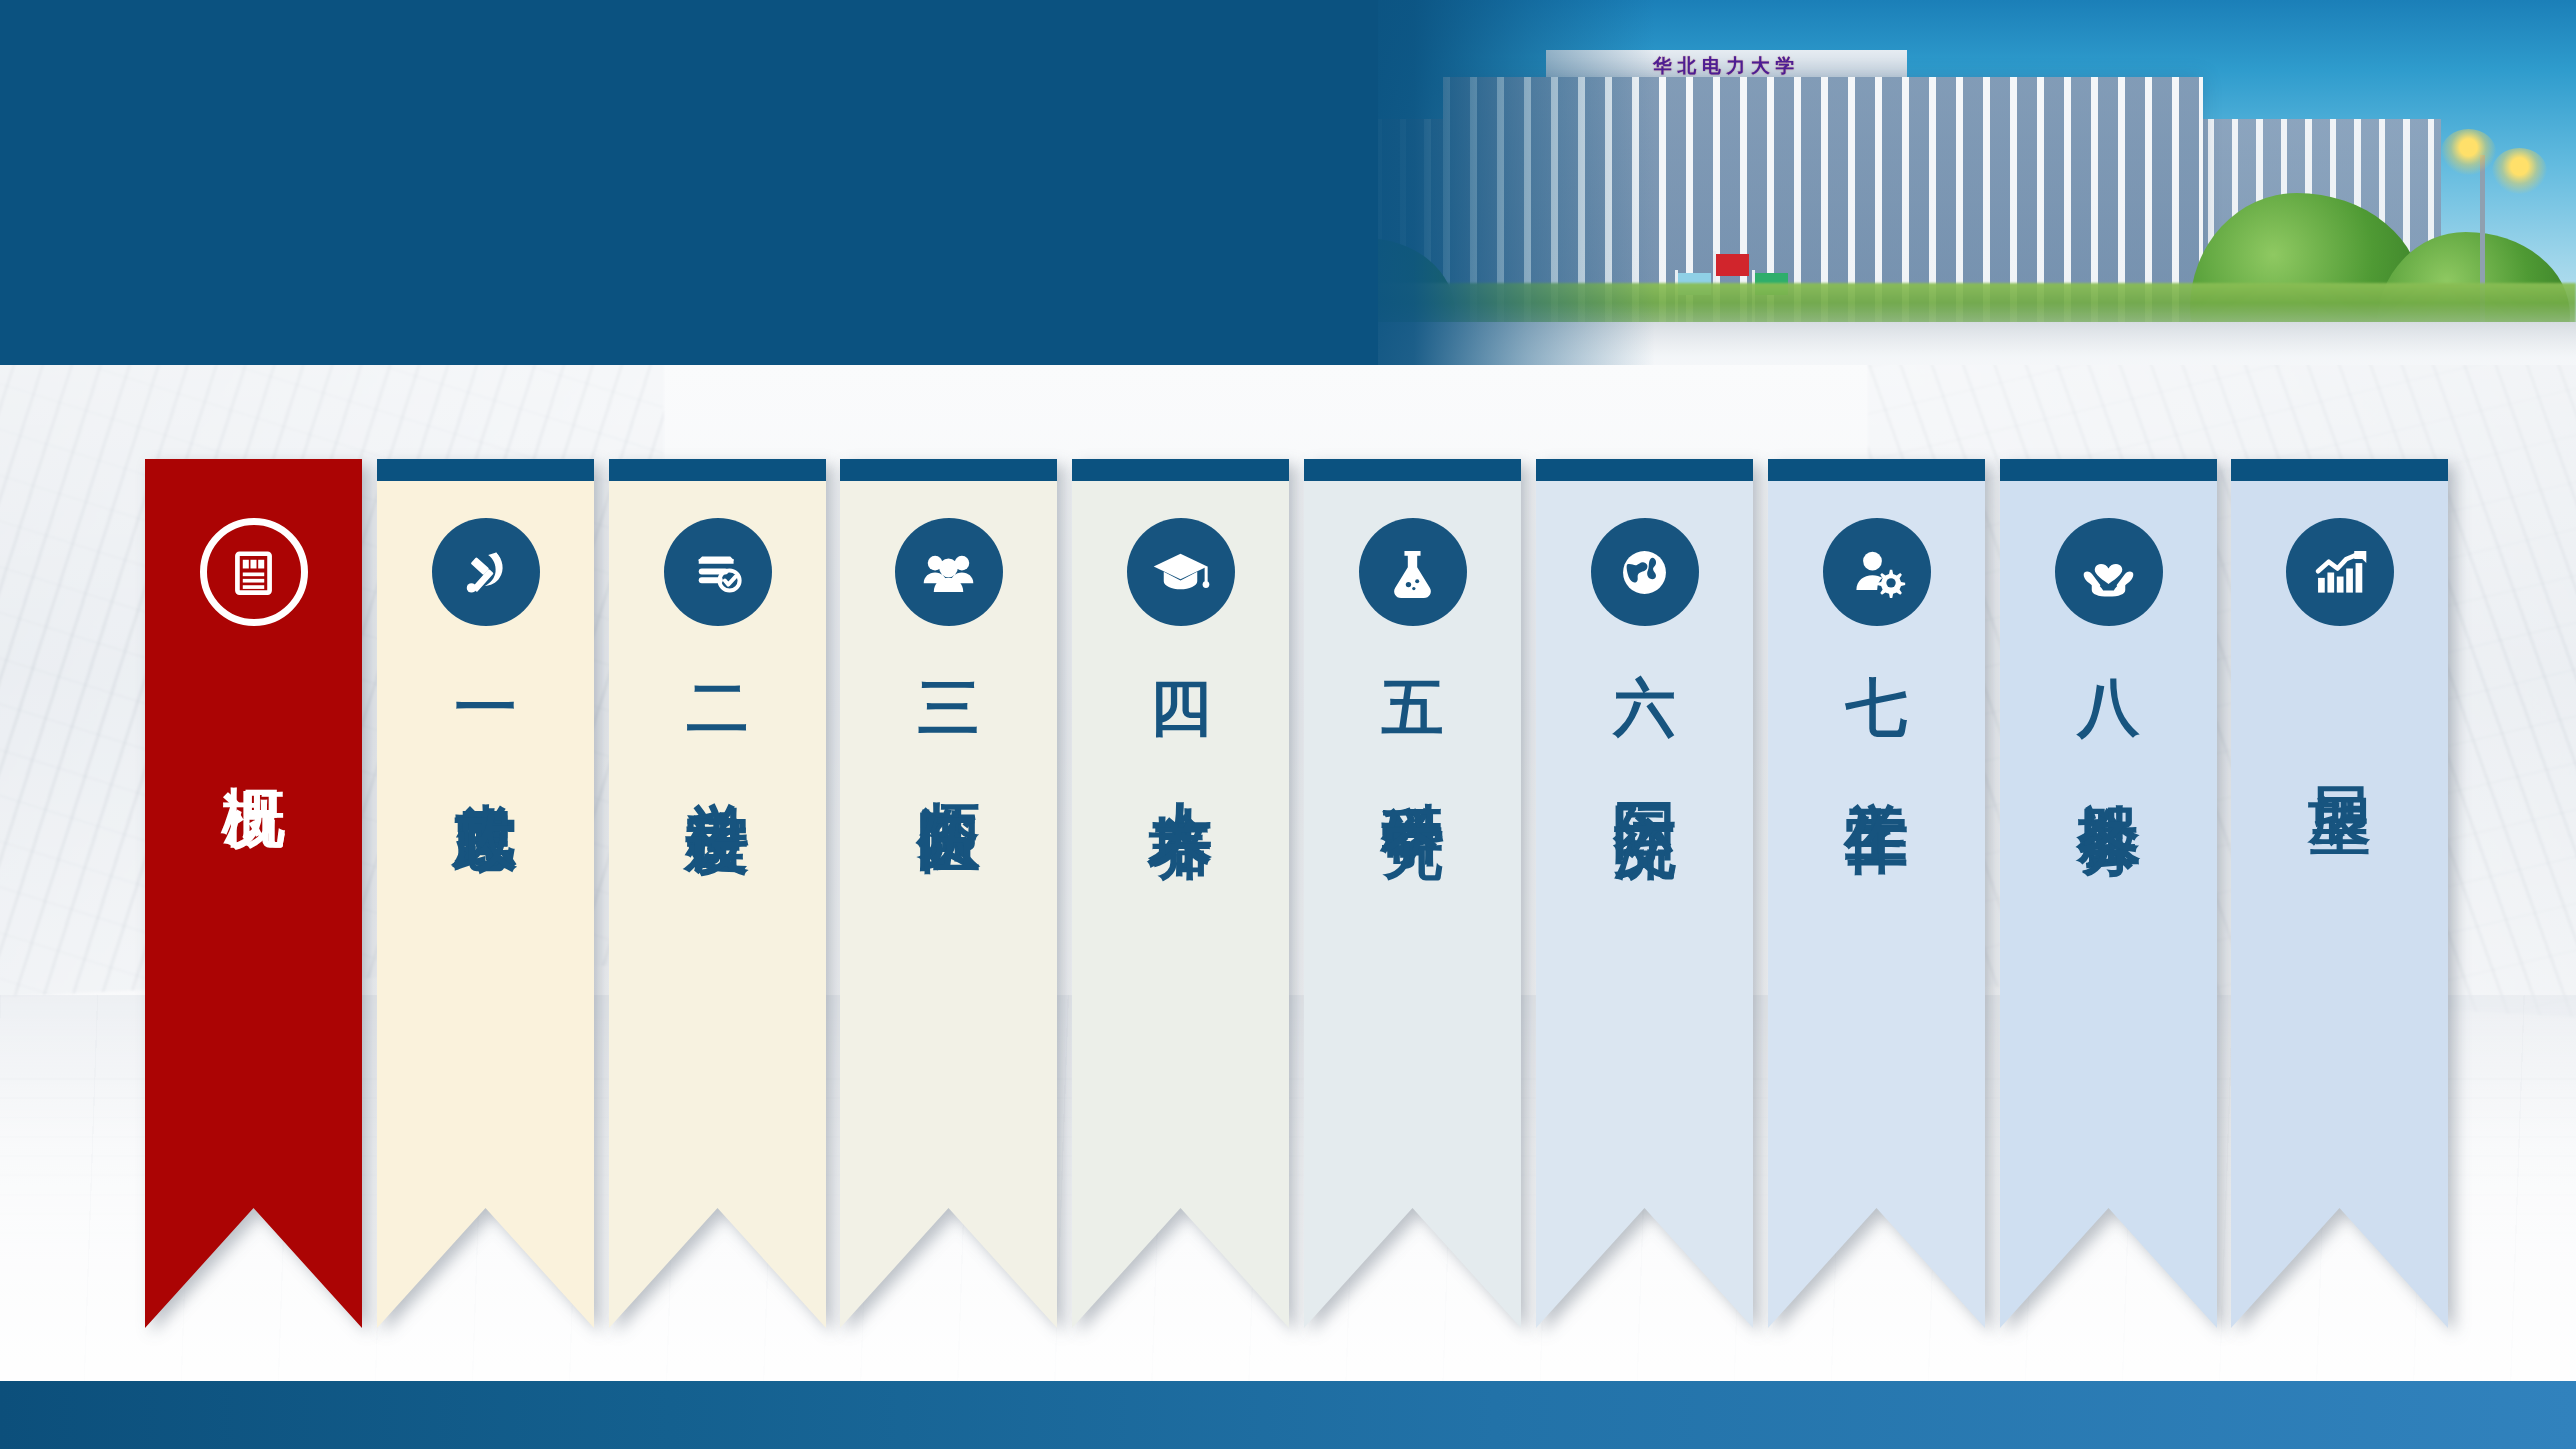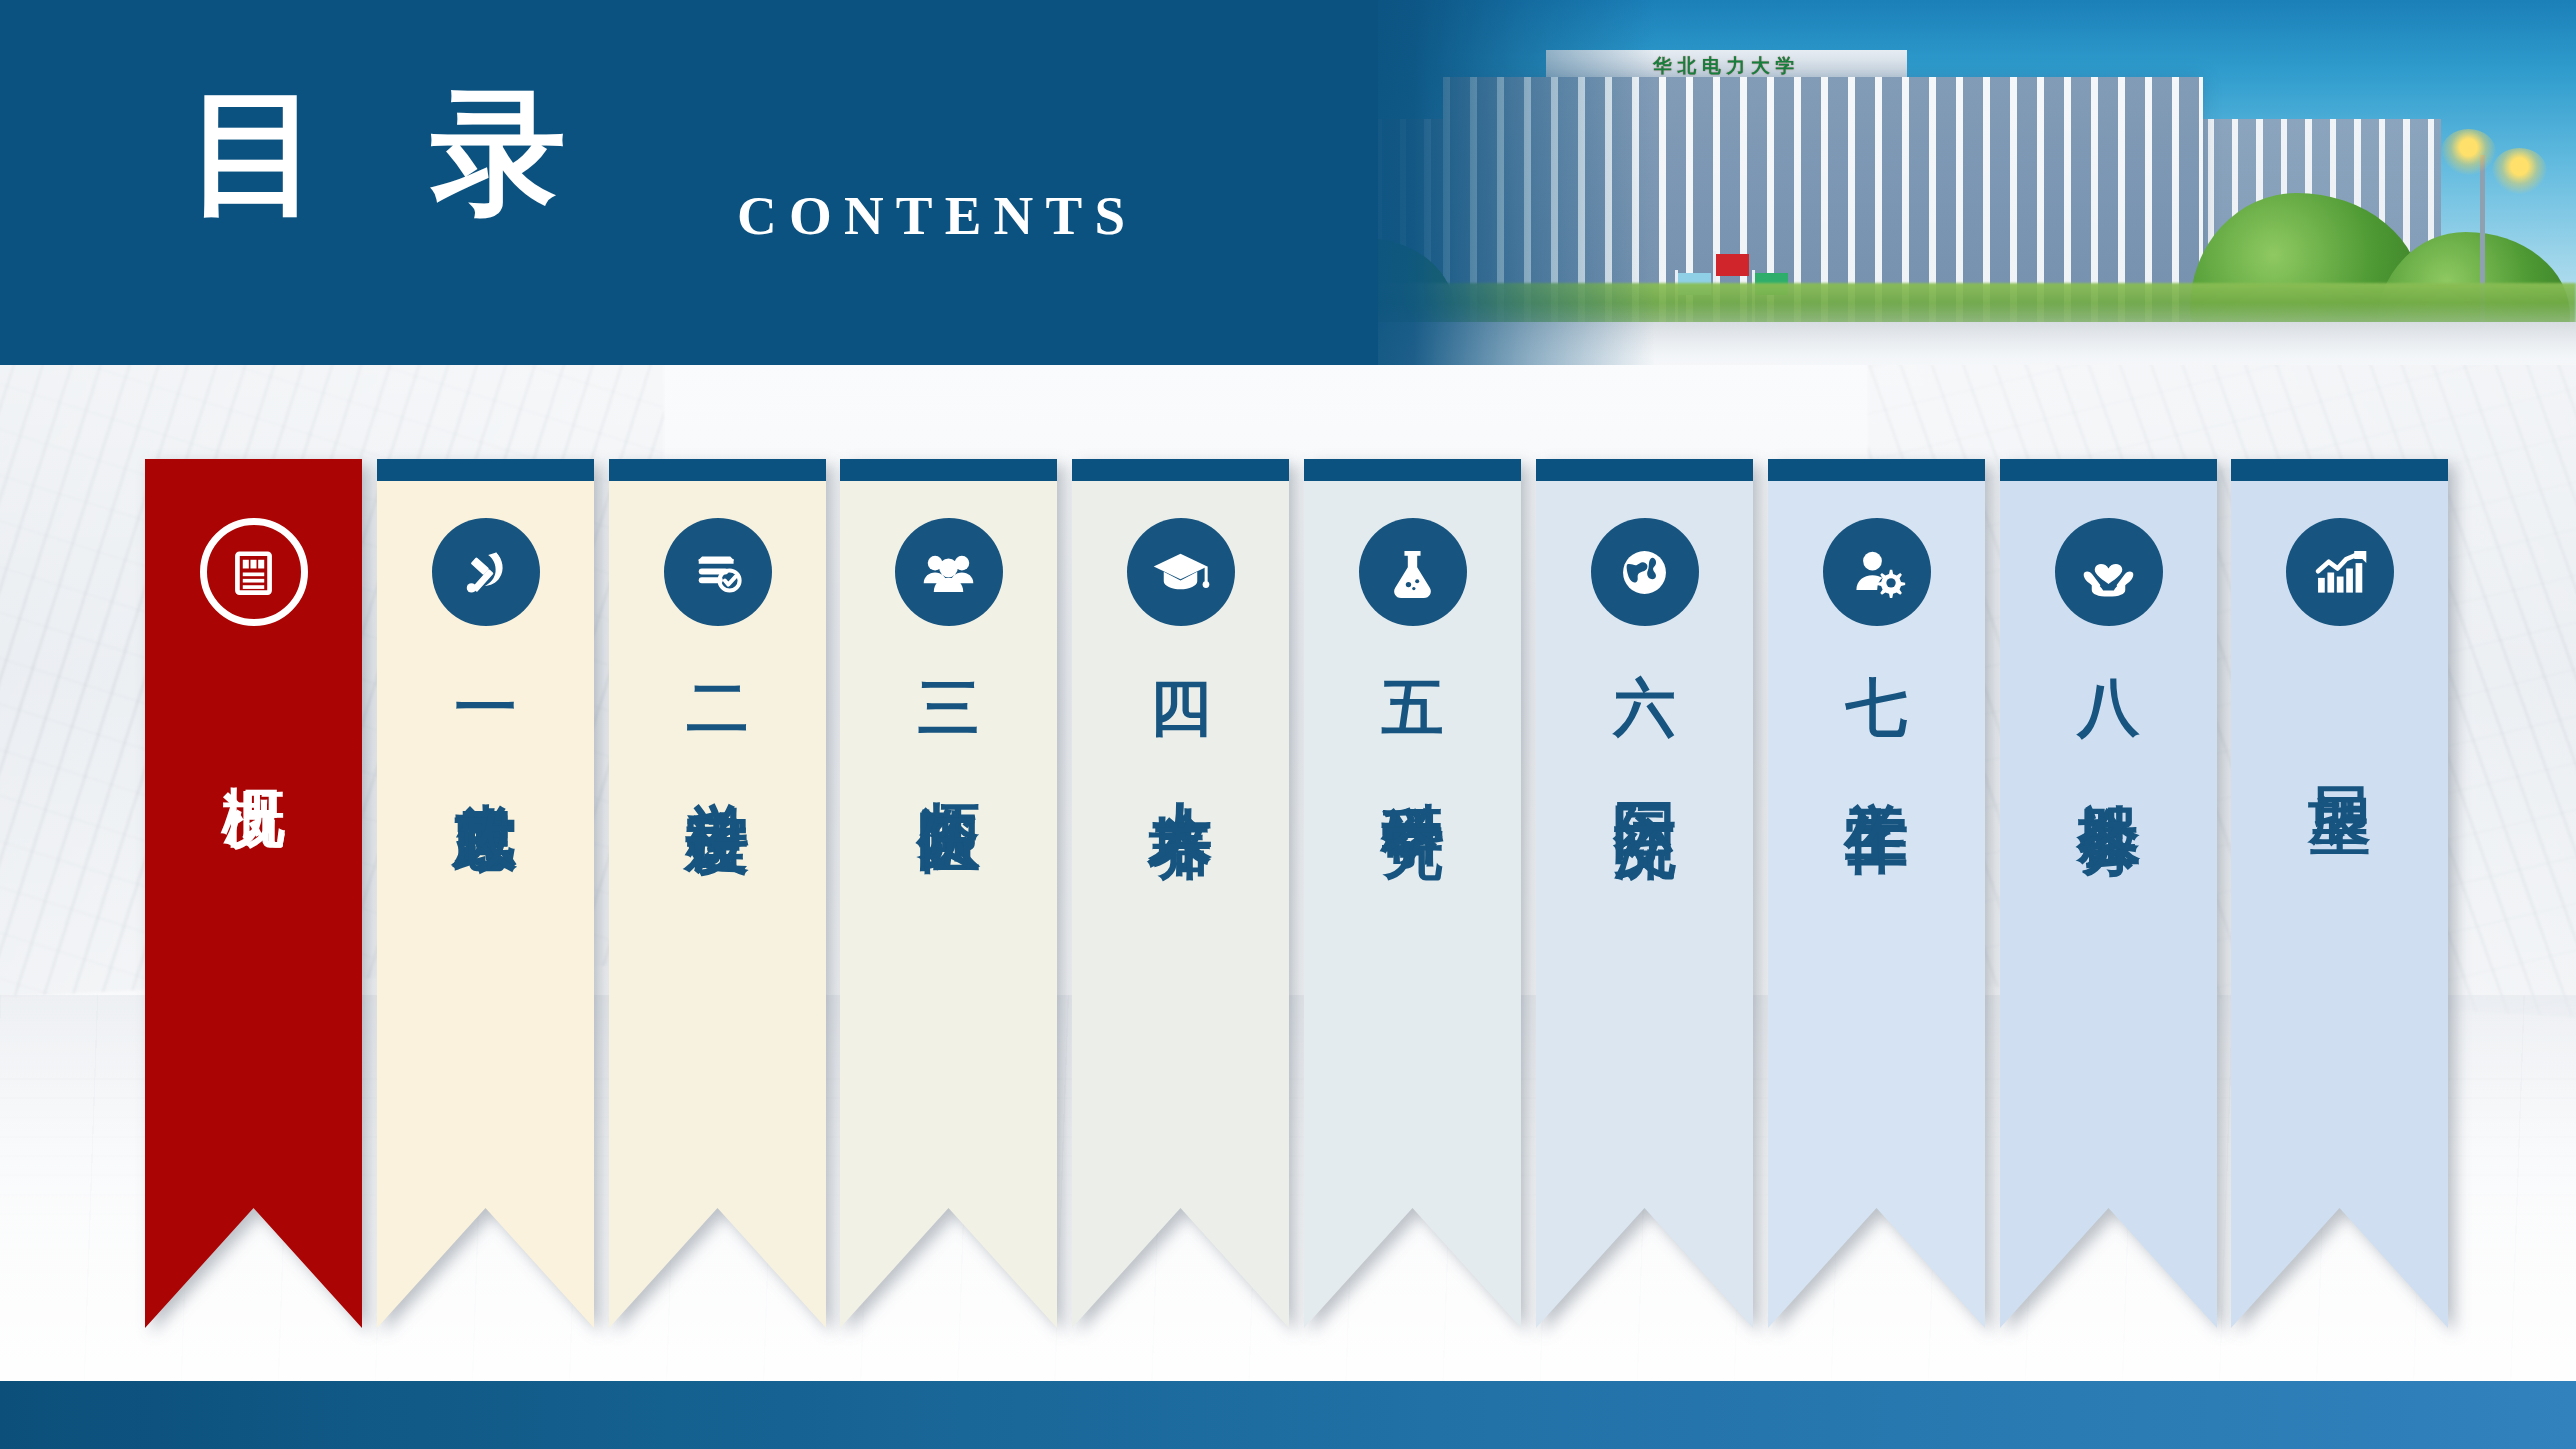--- a/index.html
+++ b/index.html
@@ -76,21 +76,21 @@
       repeating-linear-gradient(90deg, rgba(255,255,255,.85) 0 7px, rgba(96,128,162,.62) 7px 27px),
       linear-gradient(to bottom,#b9c9d9,#8ea5bd);
     box-shadow:0 0 16.7px rgba(30,70,110,.25);
   }
   .hero .htower-roof {
     position:absolute; left:451px; top:50px; width:361px; height:32px;
     background:linear-gradient(to bottom,#e6ecf2,#c3d0dc);
   }
   .hero .hsign {
     position:absolute; left:535px; top:55px; width:193px; height:22px;
-    color:#15803d; font-size:18.7px; letter-spacing:5.8px; font-weight:bold; line-height:22px; text-align:center;
+    color:#4c1d95; font-size:18.7px; letter-spacing:5.8px; font-weight:bold; line-height:22px; text-align:center;
     white-space:nowrap; overflow:hidden; text-shadow:0 0 1.3px rgba(160,20,35,.6);
   }
   .hero .hwing-l {
     position:absolute; left:109px; top:119px; width:258px; height:258px;
     background:repeating-linear-gradient(90deg, rgba(255,255,255,.80) 0 6.4px, rgba(110,140,172,.58) 6.4px 24.5px),
       linear-gradient(to bottom,#b5c6d7,#90a7bf);
   }
   .hero .hwing-r {
     position:absolute; left:1088px; top:119px; width:258px; height:258px;
     background:repeating-linear-gradient(90deg, rgba(255,255,255,.80) 0 6.4px, rgba(110,140,172,.58) 6.4px 24.5px),
@@ -234,24 +234,20 @@
 
       <div class="hgrass"></div>
       <div class="hground"></div>
       <div class="hfade-l"></div>
       <div class="hfade-b"></div>
     </div>
 
     <div class="band"></div>
     <div class="band-fade"></div>
 
-    <div class="title-wrap">
-      <div class="title-cn">目 录</div>
-      <div class="title-en">CONTENTS</div>
-    </div>
   </div>
 
   <div class="ribbons" id="ribbons">
       <div class="ribbon red" style="left: 145px;">
         <div class="body" style="background: rgb(171, 4, 4);"></div>
         <div class="ic-wrap">
           <div class="ic-circle" style="border-color: rgb(255, 255, 255);">
             <svg viewBox="0 0 100 100" width="67" height="67">
               <rect x="26" y="22" width="48" height="58" rx="3" fill="none" stroke="#ffffff" stroke-width="7"></rect>
               <rect x="34" y="31" width="9" height="13" fill="#ffffff"></rect>

